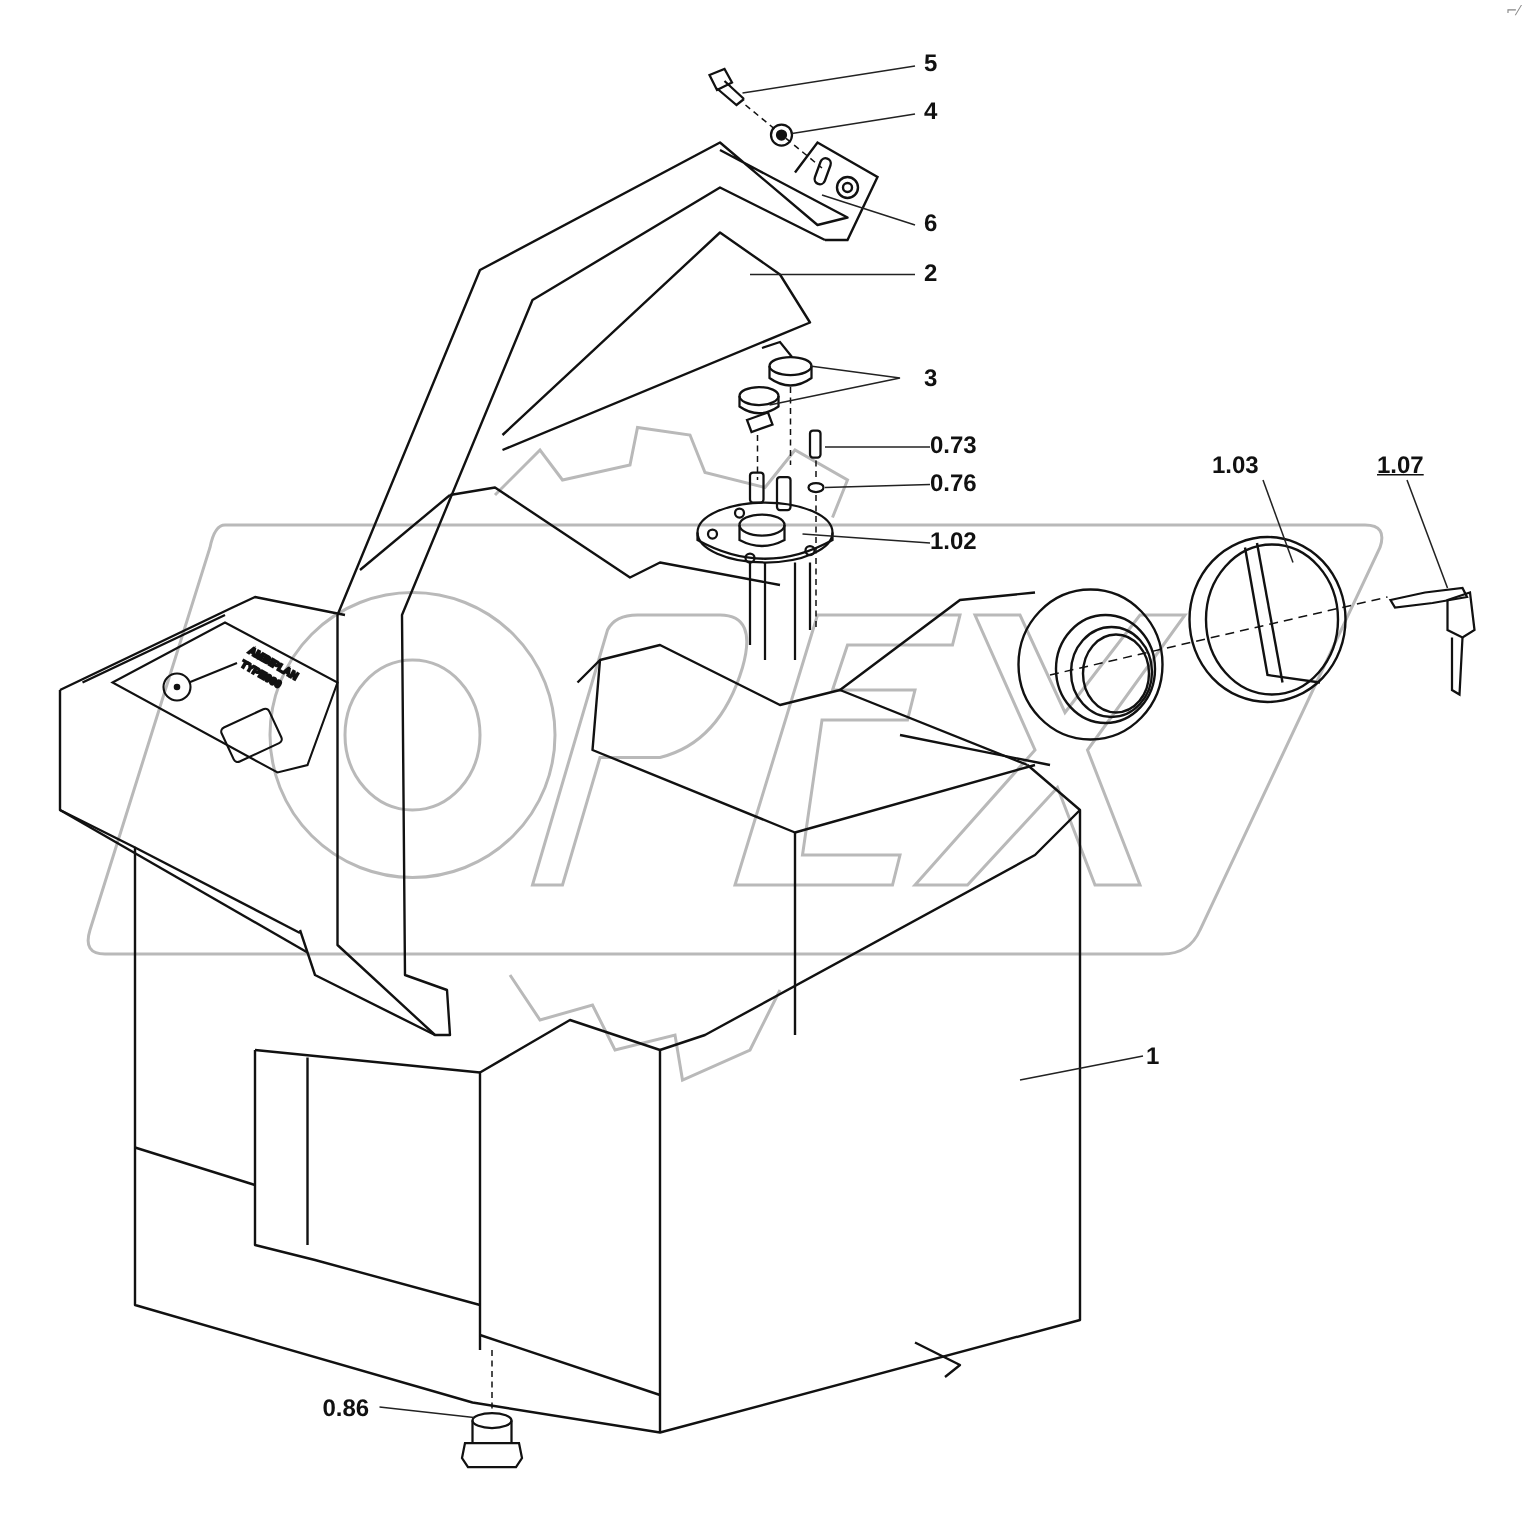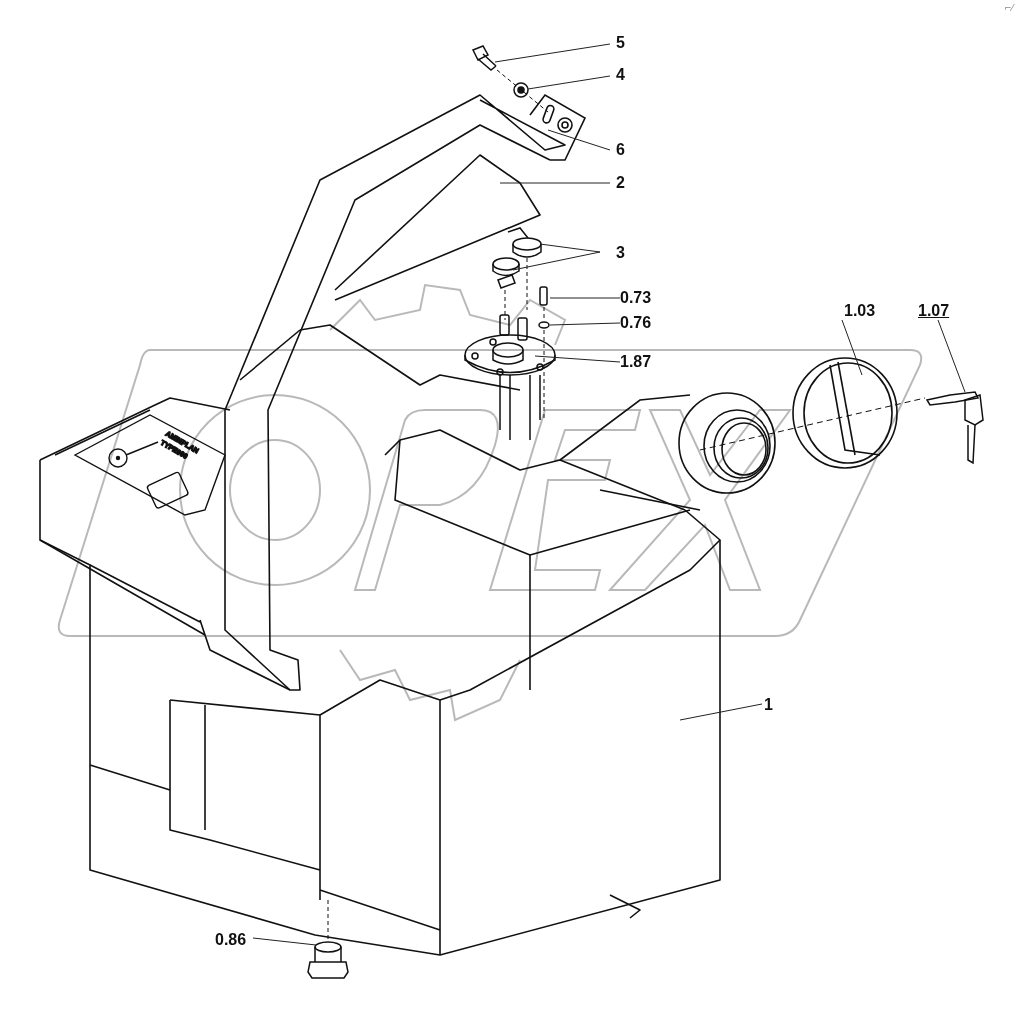--- a/index.html
+++ b/index.html
@@ -158,19 +158,19 @@
   </g>
 </svg>
 
 <div class="callout" style="left:616px;top:35px;">5</div>
 <div class="callout" style="left:616px;top:67px;">4</div>
 <div class="callout" style="left:616px;top:142px;">6</div>
 <div class="callout" style="left:616px;top:175px;">2</div>
 <div class="callout" style="left:616px;top:245px;">3</div>
 <div class="callout" style="left:620px;top:290px;">0.73</div>
 <div class="callout" style="left:620px;top:315px;">0.76</div>
-<div class="callout" style="left:620px;top:354px;">1.87</div>
-<div class="callout" style="left:808px;top:303px;margin-left:36px;">1.03</div>
+<div class="callout" style="left:620px;top:354px;">1.02</div>
+<div class="callout" style="left:808px;top:303px;">1.03</div>
 <div class="callout" style="left:918px;top:303px;text-decoration:underline;">1.07</div>
 <div class="callout" style="left:764px;top:697px;">1</div>
 <div class="callout" style="left:215px;top:932px;">0.86</div>
 
 <div class="corner-mark">⌐⁄</div>
 
 </body></html>

